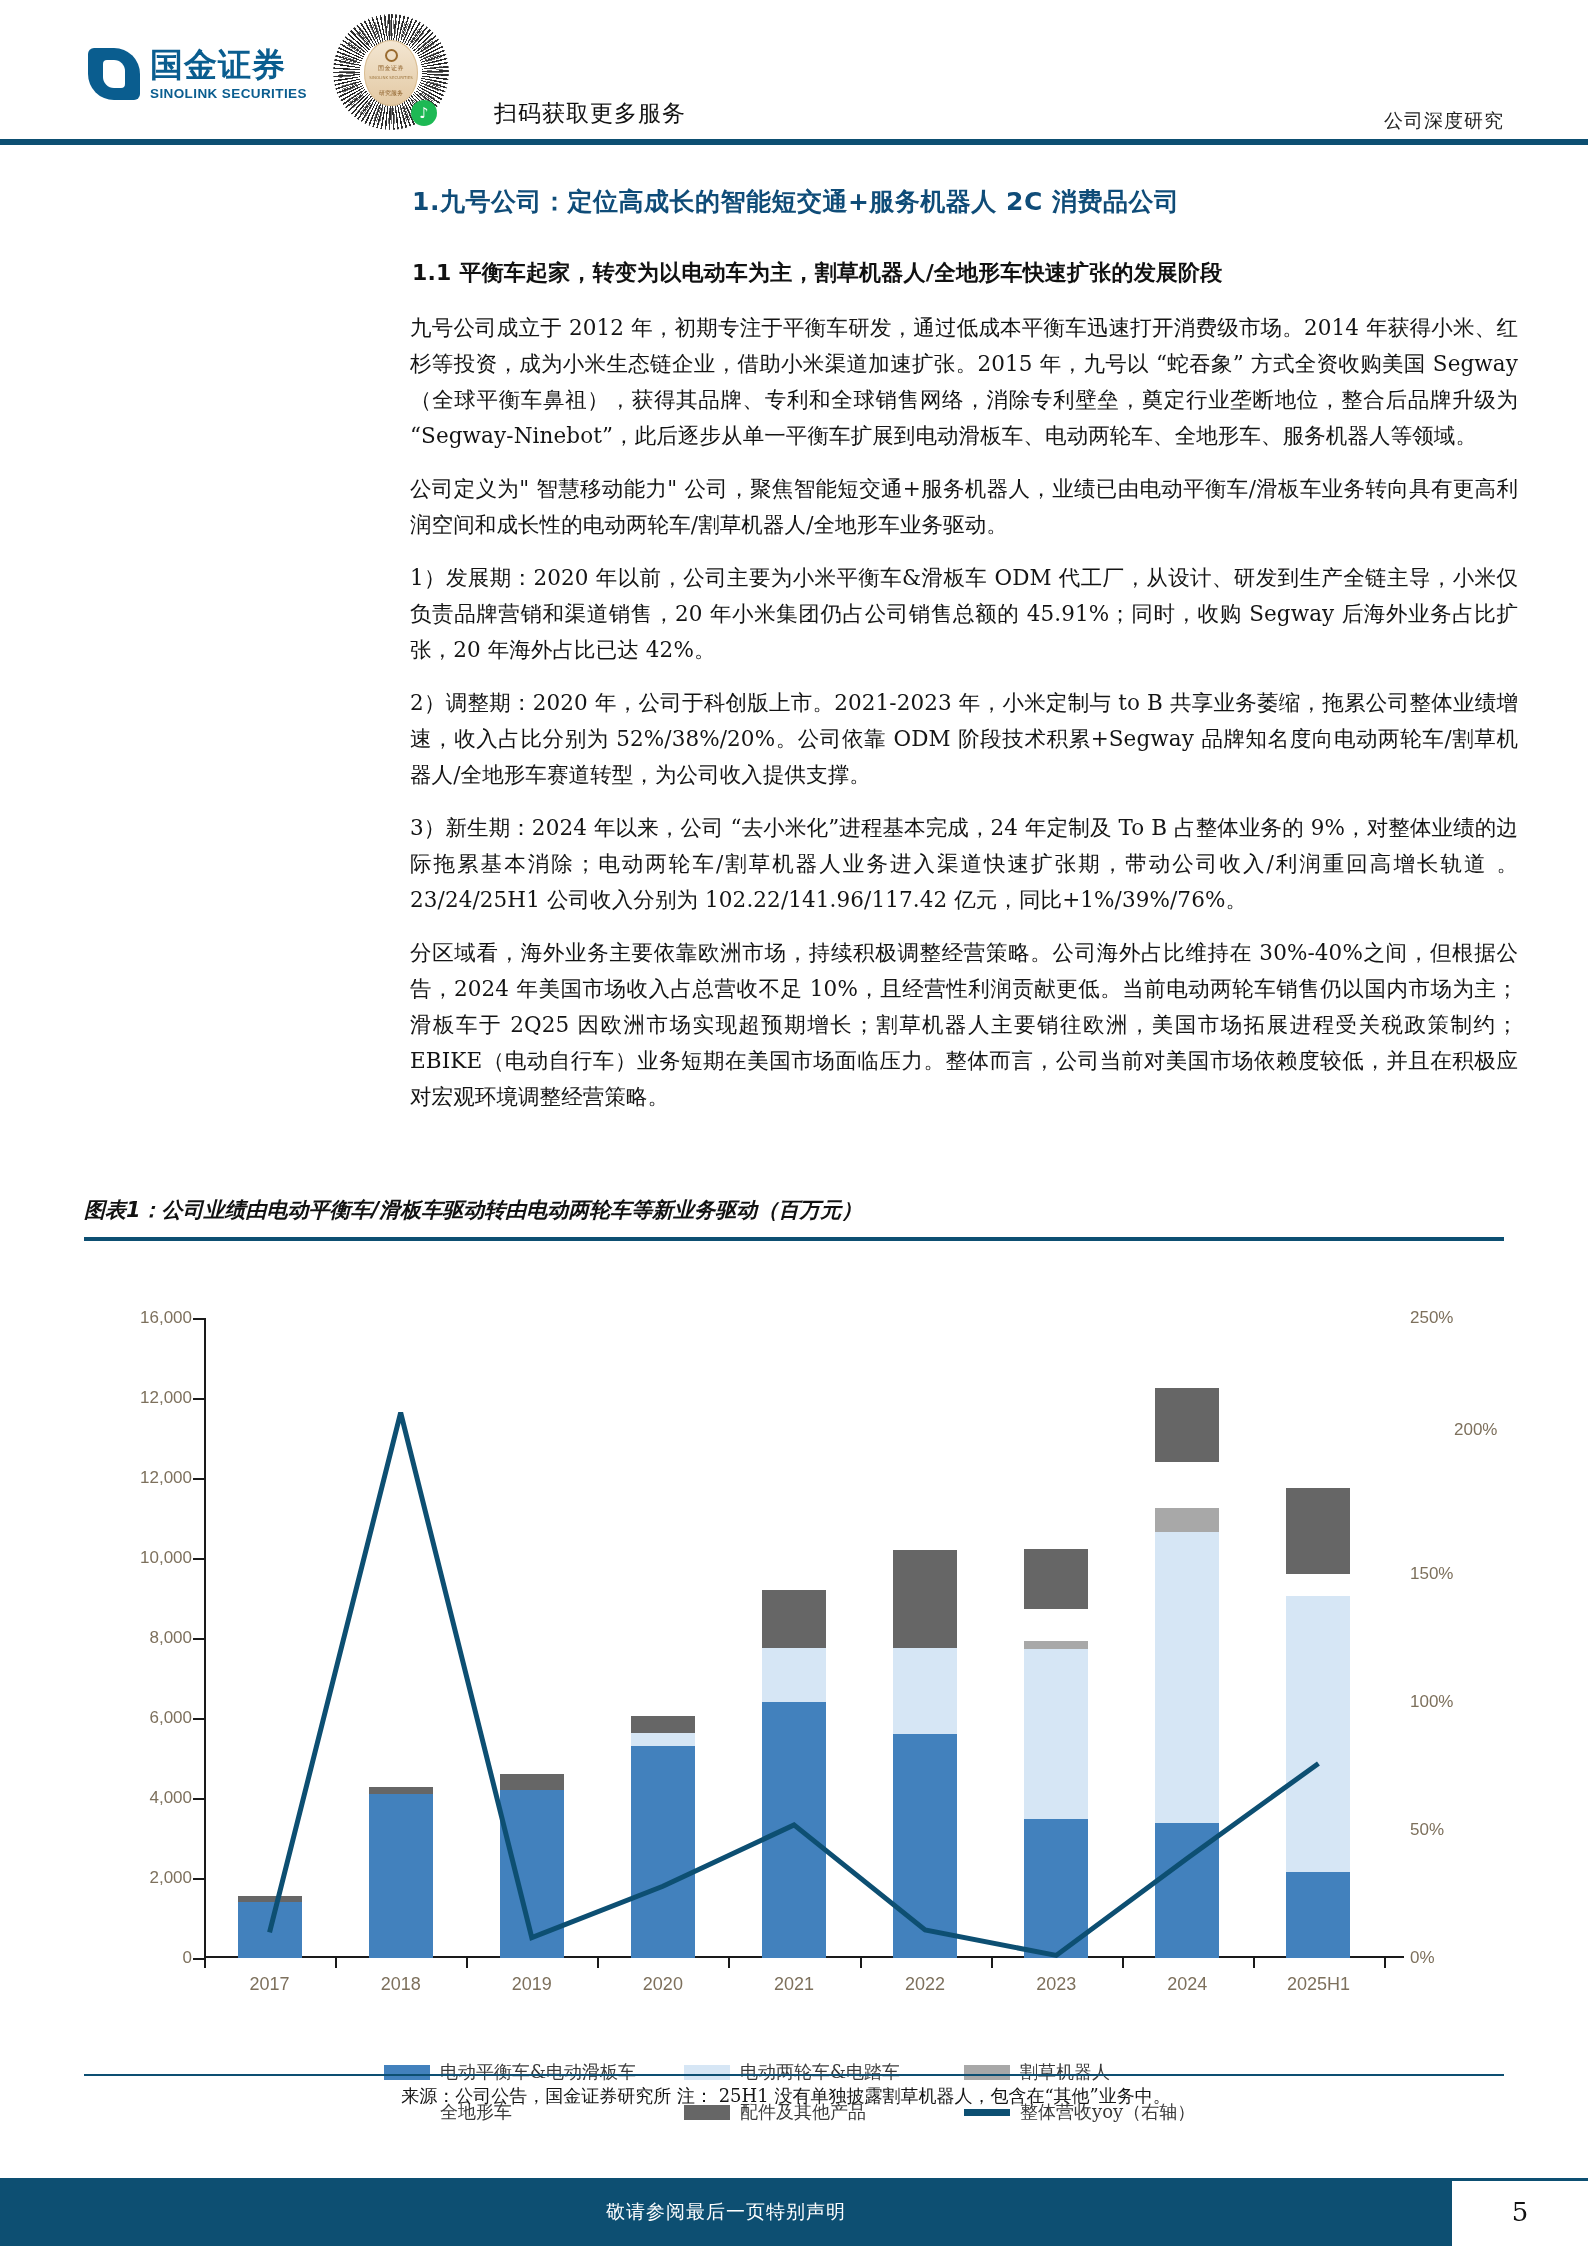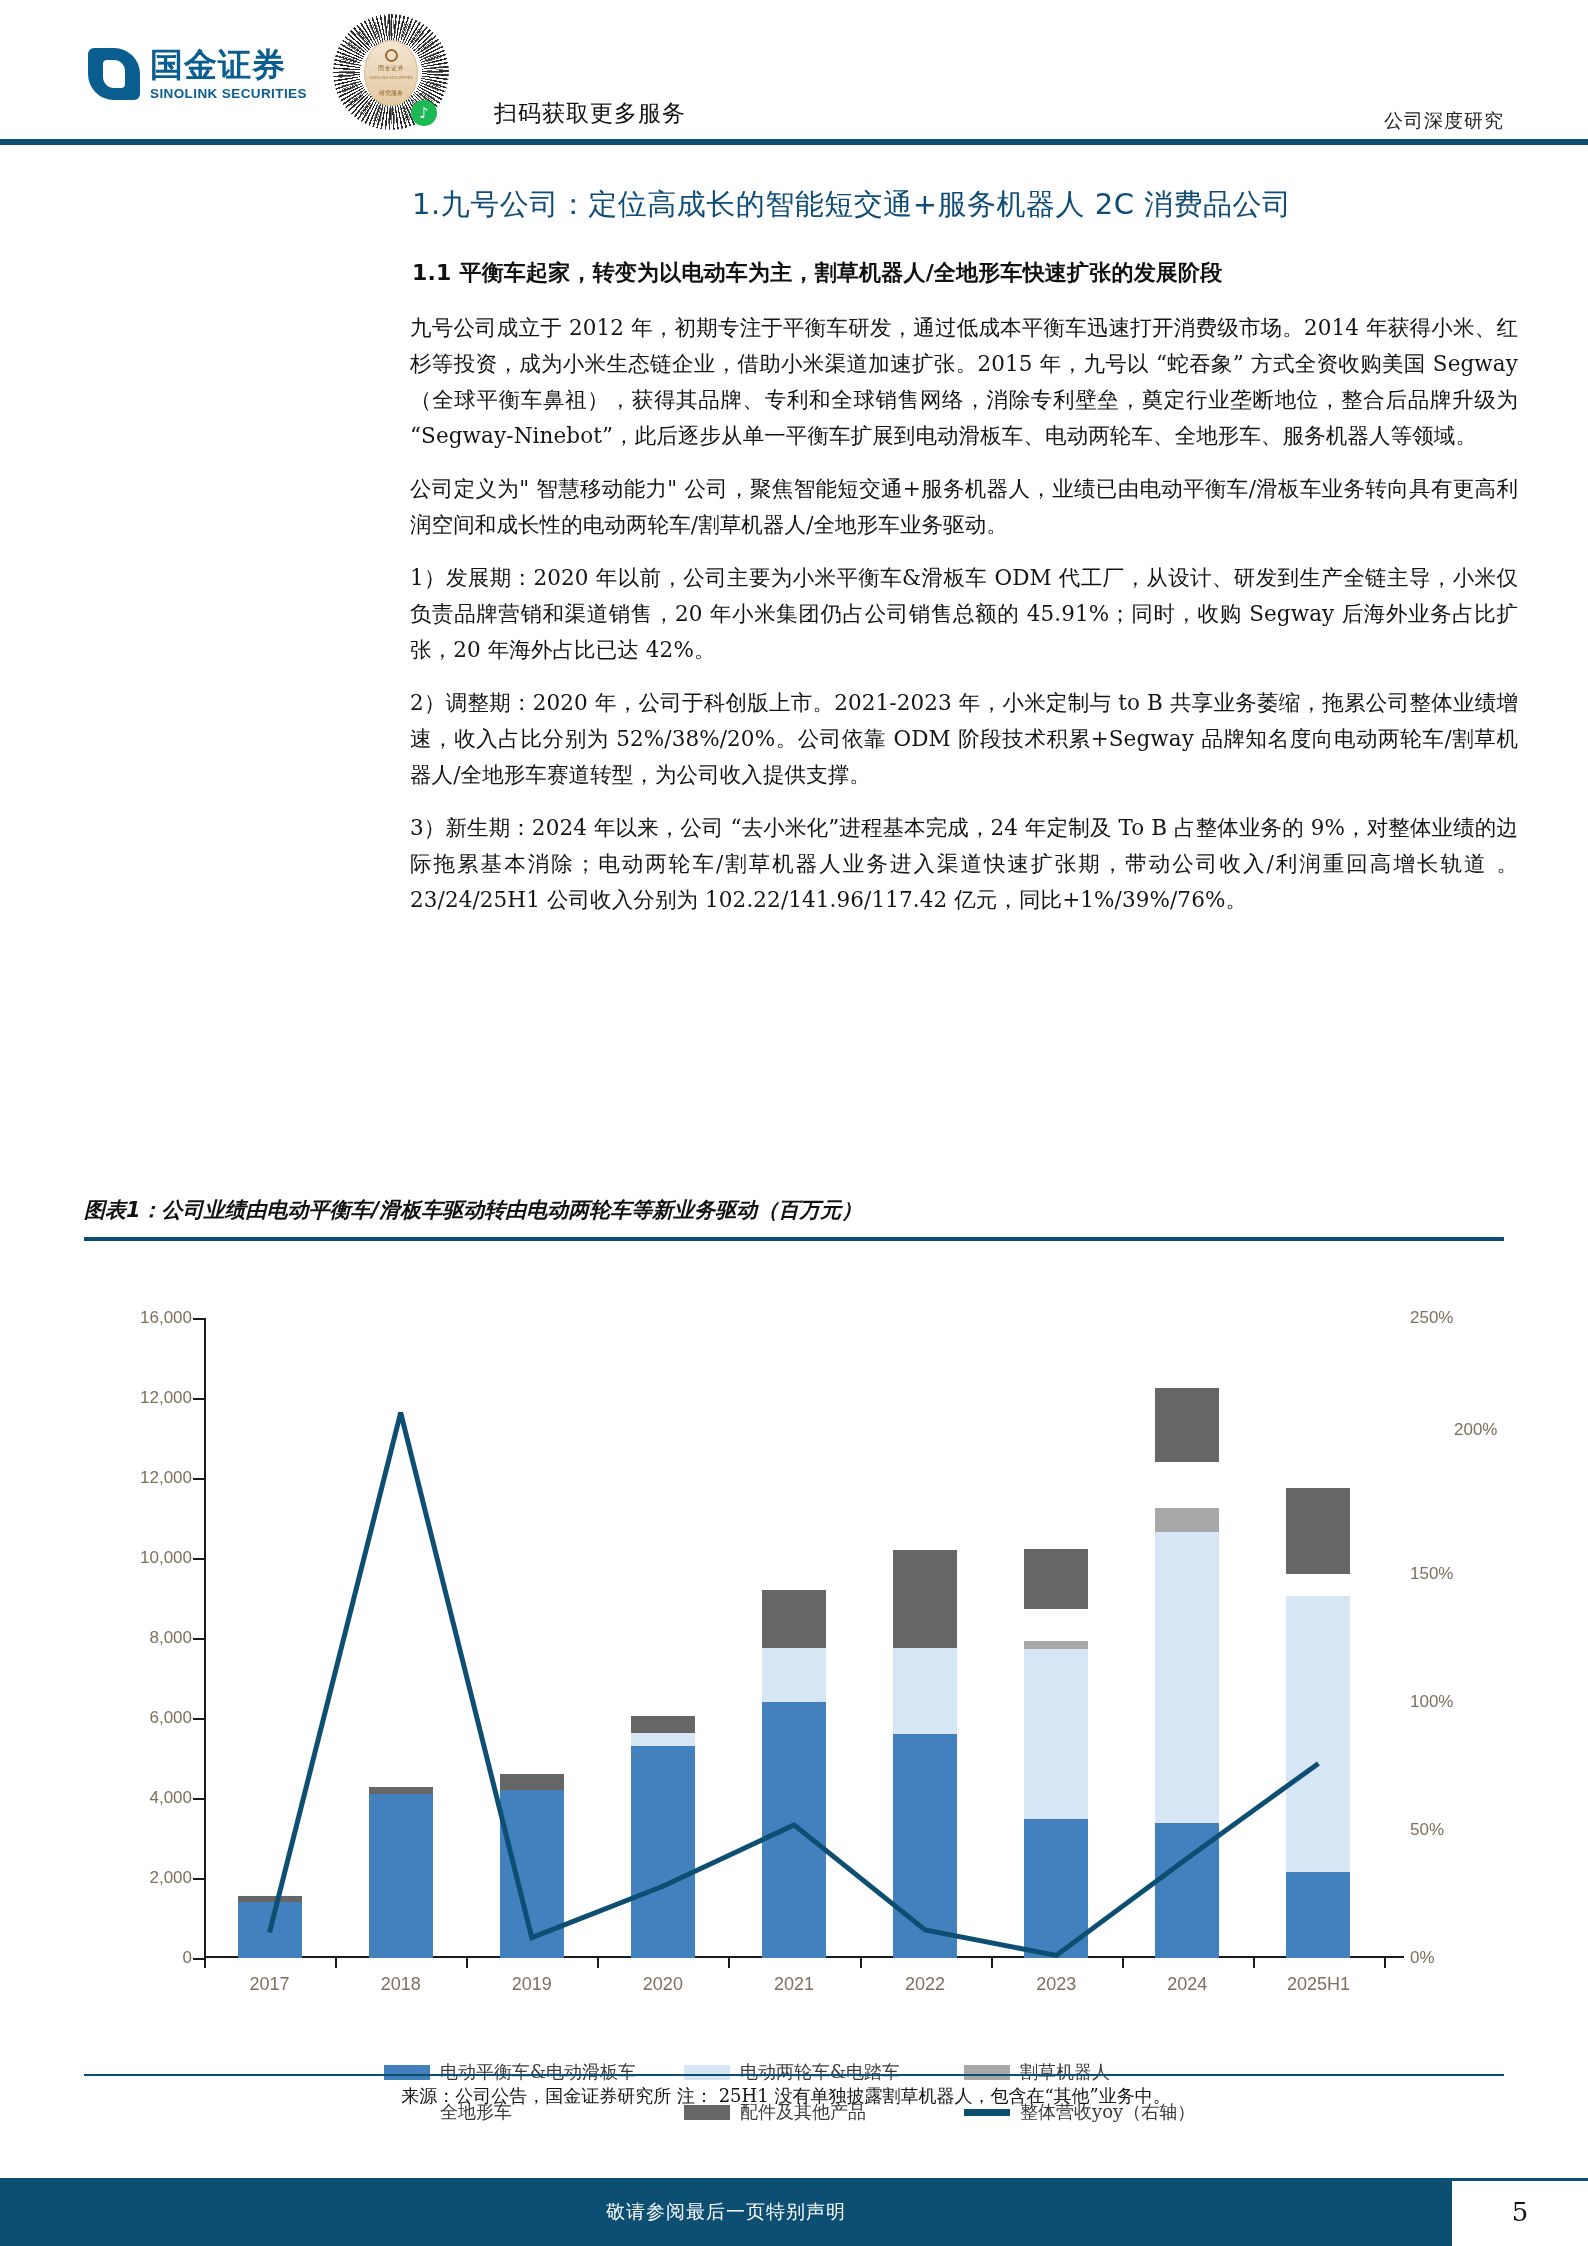--- a/index.html
+++ b/index.html
@@ -81,21 +81,21 @@
     position:absolute;right:84px;top:108px;
     font-size:19px;color:#222;letter-spacing:1px;
     font-family:"DejaVu Serif", serif;
   }
   .header-rule{
     position:absolute;left:0;top:139px;width:1588px;height:6px;background:#0d4f72;
   }
   h1.sec-title{
     position:absolute;left:412px;top:185px;width:1100px;margin:0;
     font-family:"DejaVu Sans", sans-serif;
-    font-size:29px;font-weight:normal;color:#0f4c78;letter-spacing:.5px;
+    font-size:25px;font-weight:bold;color:#0f4c78;letter-spacing:.5px;
   }
   h2.sub-title{
     position:absolute;left:412px;top:258px;width:1120px;margin:0;
     font-family:"DejaVu Sans", sans-serif;
     font-size:22px;font-weight:bold;color:#111;letter-spacing:.2px;
   }
   .body-col{
     position:absolute;left:410px;top:310px;width:1108px;
   }
   .para{
@@ -221,20 +221,21 @@
 
 <h1 class="sec-title">1.九号公司：定位高成长的智能短交通+服务机器人 2C 消费品公司</h1>
 <h2 class="sub-title">1.1 平衡车起家，转变为以电动车为主，割草机器人/全地形车快速扩张的发展阶段</h2>
 
 <div class="body-col">
   <p class="para">九号公司成立于 2012 年，初期专注于平衡车研发，通过低成本平衡车迅速打开消费级市场。2014 年获得小米、红杉等投资，成为小米生态链企业，借助小米渠道加速扩张。2015 年，九号以 “蛇吞象” 方式全资收购美国 Segway（全球平衡车鼻祖），获得其品牌、专利和全球销售网络，消除专利壁垒，奠定行业垄断地位，整合后品牌升级为 “Segway-Ninebot”，此后逐步从单一平衡车扩展到电动滑板车、电动两轮车、全地形车、服务机器人等领域。</p>
   <p class="para">公司定义为" 智慧移动能力" 公司，聚焦智能短交通+服务机器人，业绩已由电动平衡车/滑板车业务转向具有更高利润空间和成长性的电动两轮车/割草机器人/全地形车业务驱动。</p>
   <p class="para">1）发展期：2020 年以前，公司主要为小米平衡车&amp;滑板车 ODM 代工厂，从设计、研发到生产全链主导，小米仅负责品牌营销和渠道销售，20 年小米集团仍占公司销售总额的 45.91%；同时，收购 Segway 后海外业务占比扩张，20 年海外占比已达 42%。</p>
   <p class="para">2）调整期：2020 年，公司于科创版上市。2021-2023 年，小米定制与 to B 共享业务萎缩，拖累公司整体业绩增速，收入占比分别为 52%/38%/20%。公司依靠 ODM 阶段技术积累+Segway 品牌知名度向电动两轮车/割草机器人/全地形车赛道转型，为公司收入提供支撑。</p>
   <p class="para">3）新生期：2024 年以来，公司 “去小米化”进程基本完成，24 年定制及 To B 占整体业务的 9%，对整体业绩的边际拖累基本消除；电动两轮车/割草机器人业务进入渠道快速扩张期，带动公司收入/利润重回高增长轨道 。23/24/25H1 公司收入分别为 102.22/141.96/117.42 亿元，同比+1%/39%/76%。</p>
+  <p class="para">分区域看，海外业务主要依靠欧洲市场，持续积极调整经营策略。公司海外占比维持在 30%-40%之间，但根据公告，2024 年美国市场收入占总营收不足 10%，且经营性利润贡献更低。当前电动两轮车销售仍以国内市场为主；滑板车于 2Q25 因欧洲市场实现超预期增长；割草机器人主要销往欧洲，美国市场拓展进程受关税政策制约；EBIKE（电动自行车）业务短期在美国市场面临压力。整体而言，公司当前对美国市场依赖度较低，并且在积极应对宏观环境调整经营策略。</p>
 </div>
 
 <div class="exhibit-caption">图表1：公司业绩由电动平衡车/滑板车驱动转由电动两轮车等新业务驱动（百万元）</div>
 <div class="exhibit-rule"></div>
 
 <div class="chart-area">
   <div class="axis-left" id="yaxis"></div>
   <div class="xbase"></div>
   <div id="chart-layer">
       <div class="tick" style="left: 109px; top: 698px;"></div>

